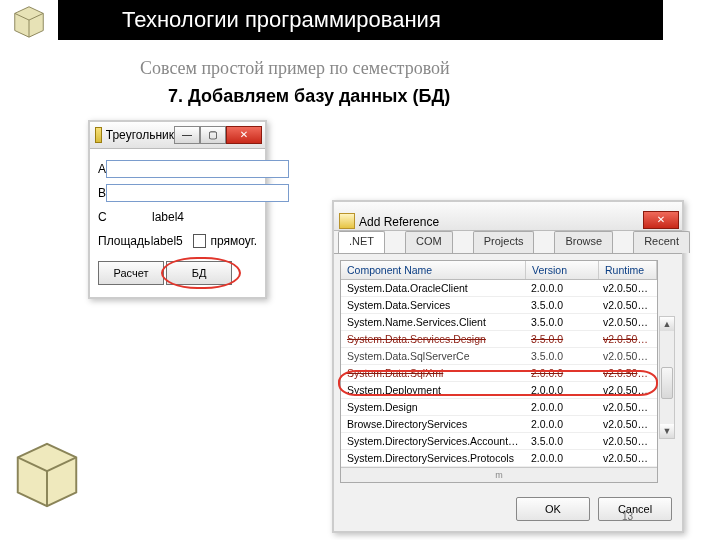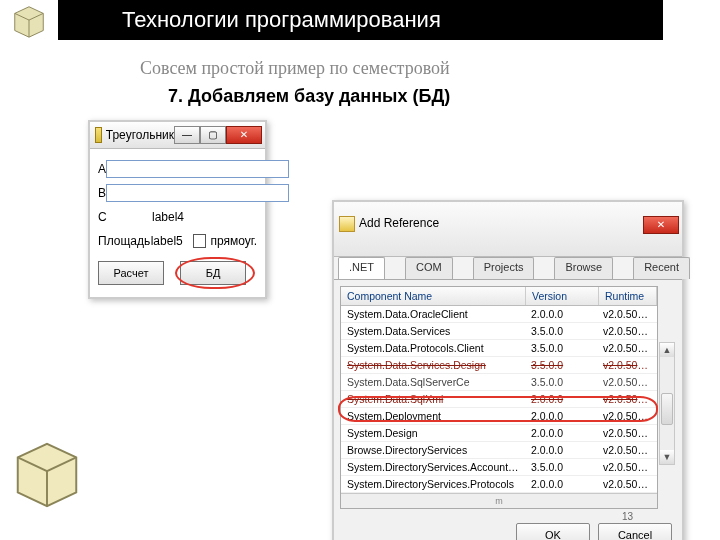--- a/index.html
+++ b/index.html
@@ -18,45 +18,45 @@
 .app-title{font-size:12px;color:#000;flex:1}
 .winbtns{display:flex;gap:0}
 .winbtn{width:24px;height:16px;border:1px solid #888;background:linear-gradient(#fefefe,#d9d9d9);display:flex;align-items:center;justify-content:center;font-size:10px;line-height:1}
 .winbtn.close{background:linear-gradient(#f06a5a,#c8291a);color:#fff;border-color:#8a1a0e;width:34px}
 .app-body{padding:8px 8px 8px 8px;font-size:12px;color:#000}
 .row{display:flex;align-items:center;height:24px}
 .row input[type=text]{flex:1;height:18px;border:1px solid #7a9ccd;background:#fff;padding:0 2px;box-sizing:border-box}
 .row .static{color:#000}
 .lbl{display:inline-block;width:54px}
 .chk{width:12px;height:12px;border:1px solid #555;margin:0 4px 0 10px}
-.btnrow{display:flex;gap:16px;padding:8px 0 4px 0}
+.btnrow{display:flex;gap:2px;padding:8px 0 4px 0}
 .btn{width:64px;height:22px;border:1px solid #707070;background:linear-gradient(#fcfcfc,#e2e2e2);font-size:11px;display:flex;align-items:center;justify-content:center}
 .btn.circled{position:relative}
 .red-circle{position:absolute;border:2px solid #e1352b;border-radius:50%/55%;pointer-events:none}
 .circ-bd{left:-6px;top:-5px;width:76px;height:28px}
 .dlg{position:absolute;left:332px;top:200px;width:348px;border:2px solid #ccc;background:#f1f1f1;box-shadow:2px 2px 6px rgba(0,0,0,.25)}
-.dlg-titlebar{display:flex;align-items:flex-start;height:26px;background:linear-gradient(#fbfbfb,#e6e6e6);border-bottom:1px solid #bbb;padding:14px 3px}
+.dlg-titlebar{display:flex;align-items:flex-end;height:26px;background:linear-gradient(#fbfbfb,#e6e6e6);border-bottom:1px solid #bbb;padding:1px 3px}
 .dlg-titlebar .app-icon{background:linear-gradient(#fff4c0,#e6c444);border-color:#b9932b}
 .tabs{display:flex;height:22px;border-bottom:1px solid #aaa;background:#f3f3f3;padding-left:4px}
 .tab{padding:3px 10px 0 10px;font-size:11px;color:#333;border:1px solid #aaa;border-bottom:none;background:#e9e9e9;margin-right:20px;border-radius:2px 2px 0 0}
 .tab.active{background:#fff;font-weight:400}
 .grid{background:#fff;border:1px solid #aaa;margin:6px;font-size:10.5px}
 .grid .hdr{display:flex;background:linear-gradient(#fcfcfc,#e8e8e8);border-bottom:1px solid #bbb}
 .grid .hdr div{padding:3px 6px;border-right:1px solid #ccc;color:#0b3e84}
 .grid .row2{display:flex;border-bottom:1px solid #eee}
 .grid .row2 div{padding:2px 6px;white-space:nowrap;overflow:hidden;text-overflow:ellipsis}
 .c-name{width:172px}.c-ver{width:60px}.c-rt{flex:1}
 .row2.struck{color:#8a1a0e;text-decoration:line-through}
 .row2.sel{color:#444}
 .sel-outline{position:absolute;border:2px solid #e1352b;border-radius:18px/12px;pointer-events:none}
 .scrollbar{position:absolute;right:7px;top:56px;bottom:44px;width:14px;background:#eee;border:1px solid #c8c8c8}
 .scrollbtn{height:14px;background:linear-gradient(#fefefe,#dcdcdc);text-align:center;font-size:9px;line-height:14px;color:#555}
 .scrollthumb{position:absolute;left:1px;right:1px;top:50px;height:30px;background:linear-gradient(#f7f7f7,#d8d8d8);border:1px solid #bbb;border-radius:2px}
 .hscroll{height:14px;background:#eee;border-top:1px solid #c8c8c8;display:flex;justify-content:center;align-items:center;font-size:9px;color:#888}
-.dlg-btnrow{display:flex;justify-content:flex-end;gap:8px;padding:8px 10px 18px 0}
+.dlg-btnrow{display:flex;justify-content:flex-end;gap:8px;padding:8px 10px 10px 0}
 .dlg-btn{width:72px;height:22px;border:1px solid #888;background:linear-gradient(#fdfdfd,#e6e6e6);font-size:11px;display:flex;align-items:center;justify-content:center;border-radius:2px}
 .pagenum{position:absolute;right:30px;bottom:18px;color:#666;font-size:10px}
 </style>
 </head>
 <body>
 <div class="slide">
 
 <div class="cube cube-tl"><svg viewBox="0 0 40 40">
         <polygon points="5,12 20,5 35,12 35,30 20,37 5,30" fill="#e7e2b6" stroke="#8a8458" stroke-width="1"></polygon>
         <polyline points="5,12 20,19 35,12" fill="none" stroke="#8a8458"></polyline>
@@ -143,21 +143,21 @@
               <div class="c-name">System.Data.OracleClient</div>
               <div class="c-ver">2.0.0.0</div>
               <div class="c-rt">v2.0.50727</div>
             </div>
             <div class="row2">
               <div class="c-name">System.Data.Services</div>
               <div class="c-ver">3.5.0.0</div>
               <div class="c-rt">v2.0.50727</div>
             </div>
             <div class="row2">
-              <div class="c-name">System.Data.Protocols.Client</div>
+              <div class="c-name">System.Name.Services.Client</div>
               <div class="c-ver">3.5.0.0</div>
               <div class="c-rt">v2.0.50727</div>
             </div>
             <div class="row2 struck">
               <div class="c-name">System.Data.Services.Design</div>
               <div class="c-ver">3.5.0.0</div>
               <div class="c-rt">v2.0.50727</div>
             </div>
             <div class="row2 sel">
               <div class="c-name">System.Data.SqlServerCe</div>

